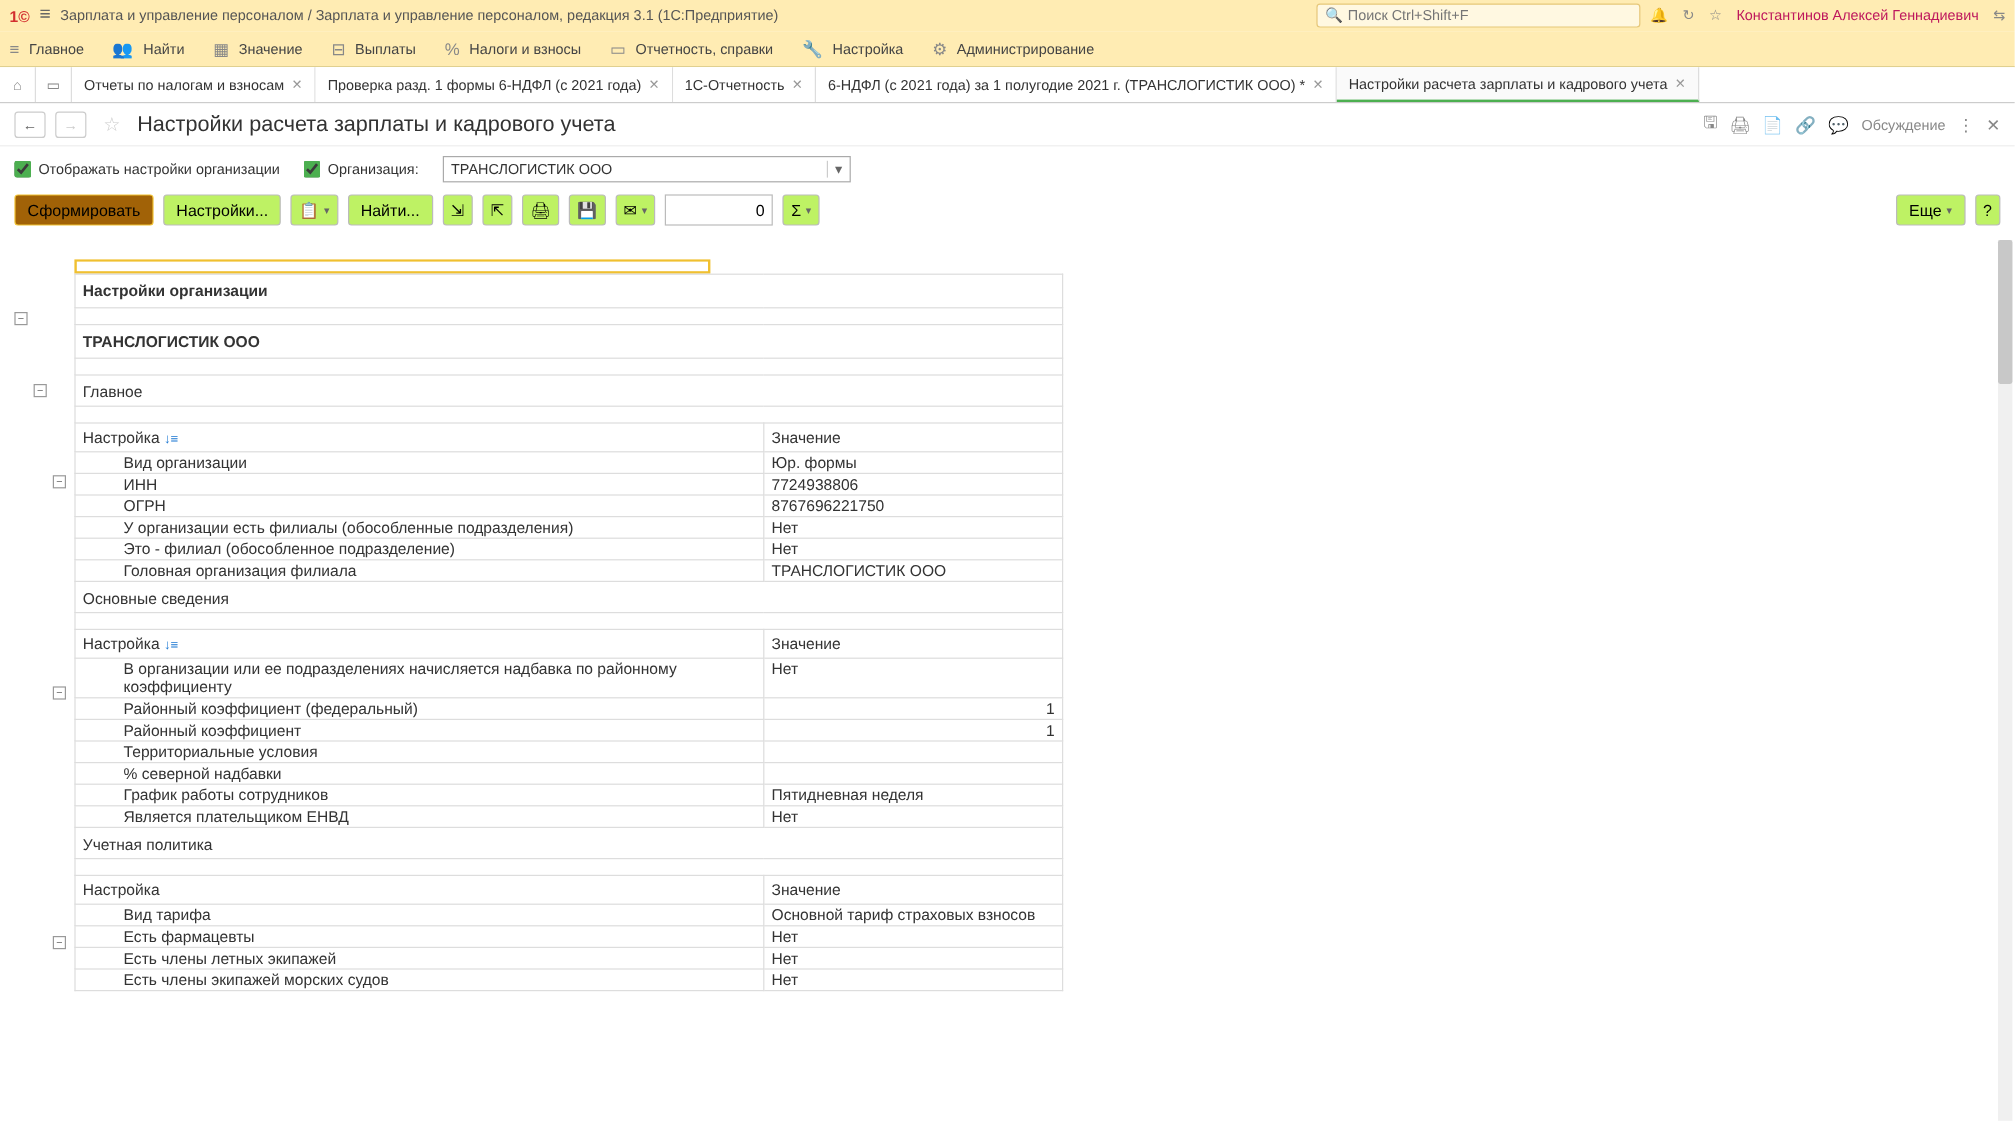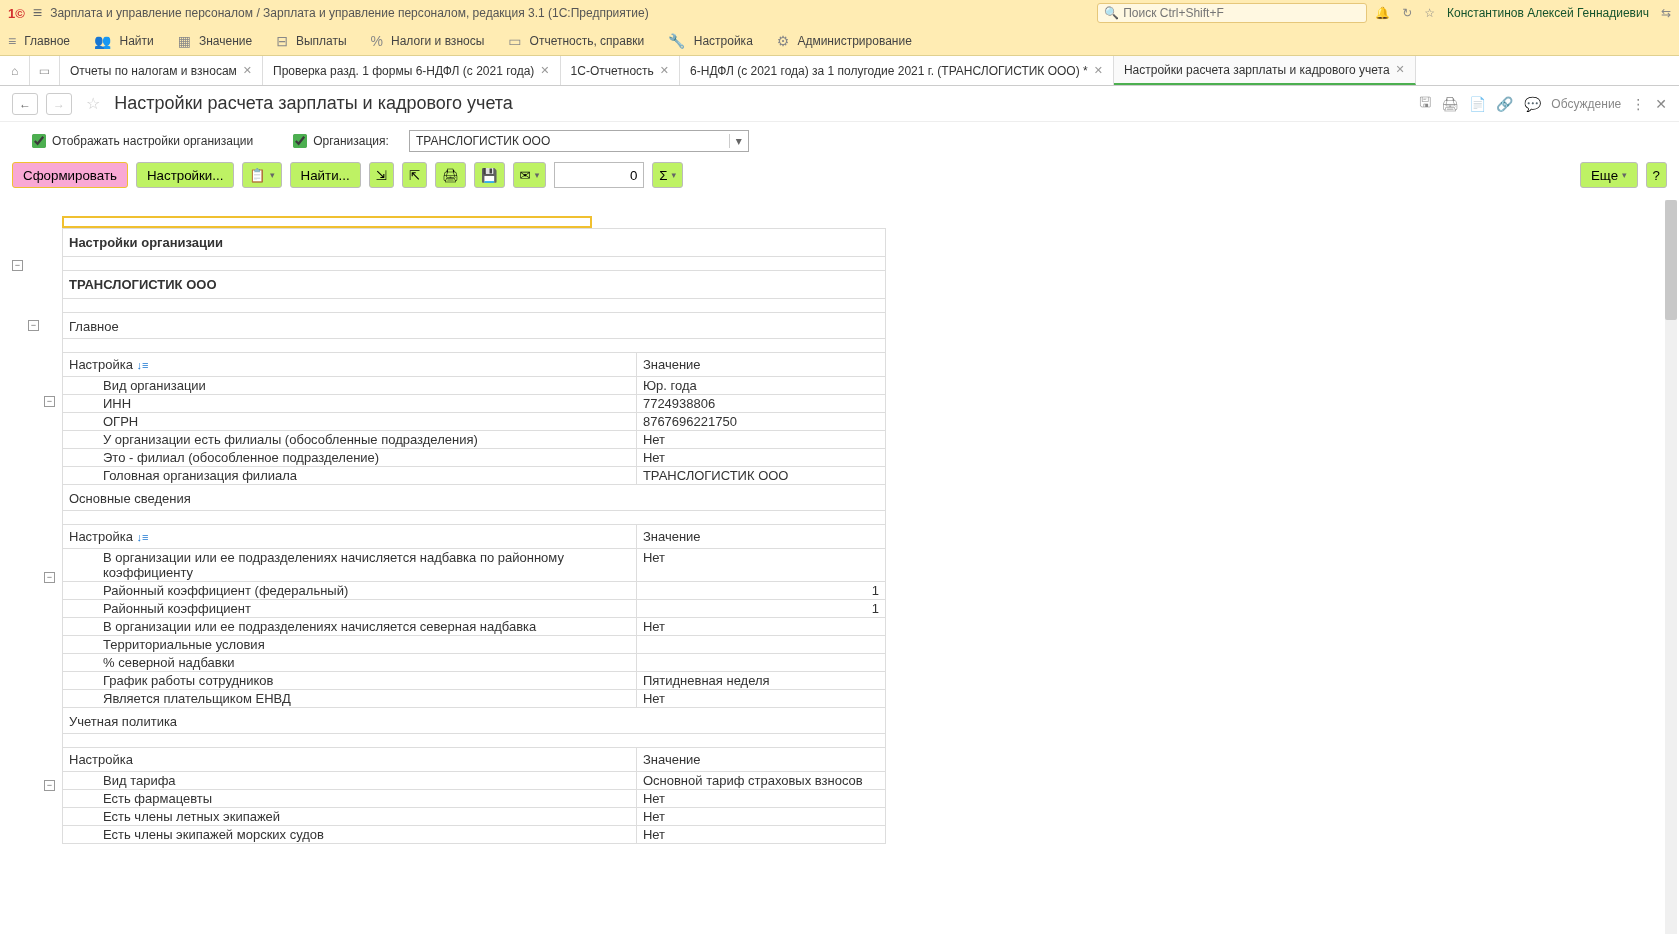--- a/index.html
+++ b/index.html
@@ -8,21 +8,21 @@
 
 .titlebar { background: #ffecb3; height: 26px; display: flex; align-items: center; padding: 0 8px; gap: 8px; }
 .logo-1c { font-weight: bold; color: #d32f2f; font-size: 13px; }
 .hamburger-icon { color: #666; font-size: 16px; cursor: pointer; }
 .titlebar-text { color: #555; flex: 0 0 auto; }
 .titlebar-spacer { flex: 1; }
 .search-box { background: #fff8e1; border: 1px solid #e6c77a; border-radius: 3px; padding: 2px 6px; width: 270px; display: flex; align-items: center; gap: 4px; }
 .search-box input { border: none; background: transparent; outline: none; width: 100%; font-size: 12px; color: #999; }
 .titlebar-icons { display: flex; gap: 12px; align-items: center; color: #888; }
 .titlebar-icons span { cursor: pointer; }
-.user-name { color: #14532d; }
+.user-name { color: #be185d; }
 
 
 .mainmenu { background: #ffecb3; height: 30px; display: flex; align-items: center; padding: 0 8px; gap: 24px; border-bottom: 1px solid #e0d090; }
 .mainmenu-item { display: flex; align-items: center; gap: 8px; cursor: pointer; color: #444; }
 .mainmenu-item .micon { color: #888; font-size: 14px; }
 
 
 .tabbar { background: #fff; height: 30px; display: flex; align-items: stretch; border-bottom: 1px solid #ccc; }
 .tab-home { width: 30px; display:flex; align-items:center; justify-content:center; border-right:1px solid #ddd; cursor:pointer; color:#888;}
 .tab-panel-icon { width: 30px; display:flex; align-items:center; justify-content:center; border-right:1px solid #ddd; cursor:pointer; color:#888;}
@@ -34,29 +34,29 @@
 .page-header { height: 36px; display: flex; align-items: center; padding: 4px 12px; gap: 8px; border-bottom: 1px solid #eee;}
 .nav-btn { border:1px solid #ccc; width:26px; height:22px; display:flex; align-items:center; justify-content:center; cursor:pointer; background:#fff; border-radius:3px; color:#666;}
 .nav-btn.disabled { color: #ccc; }
 .star-icon { color: #ccc; font-size: 16px; margin: 0 6px; cursor:pointer;}
 .page-title { font-size: 18px; color: #333; }
 .page-header-right { margin-left:auto; display:flex; gap:10px; align-items:center; color:#888;}
 .page-header-right .hicon { cursor:pointer; font-size:14px;}
 
 
 .filter-row { padding: 8px 12px; display:flex; align-items:center; gap: 20px;}
-.checkbox-wrap { display:flex; align-items:center; gap:6px;margin-left:20px;}
+.checkbox-wrap { display:flex; align-items:center; gap:6px;}
 .checkbox-wrap input { accent-color: #4caf50; width:14px; height:14px;}
 .org-select { border:1px solid #aaa; padding:3px 6px; width: 340px; display:flex; justify-content:space-between; align-items:center; background:#fff;}
 .dropdown-btn { border-left:1px solid #ccc; padding-left:6px; color:#666;}
 
 
 .toolbar { padding: 2px 12px 8px; display:flex; align-items:center; gap: 8px;}
 .btn { border:1px solid #bbb; background:#bef264; padding: 4px 10px; border-radius:3px; cursor:pointer; display:flex; align-items:center; gap:4px; height:26px;}
-.btn-primary { background: #f9a8d4; border-color: #f0c030; font-weight: normal;}
+.btn-primary { background: #a16207; border-color: #f0c030; font-weight: normal;}
 .btn-icon-only { padding: 4px 6px; }
 .btn .caret { font-size:9px; color:#666;}
 .number-input { border:1px solid #bbb; padding:4px 6px; width:90px; text-align:right; height:26px;}
 .toolbar-right { margin-left:auto; display:flex; gap:8px;}
 
 
 .report-wrap { position:absolute; top: 216px; bottom:0; left:0; right:0; overflow:auto; padding: 0 12px;}
 .tree-col { width: 50px; float:left; position:relative;}
 .tree-toggle { position:absolute; width:11px; height:11px; border:1px solid #999; font-size:9px; line-height:9px; text-align:center; background:#fff; cursor:pointer; color:#666;}
 .report-content { margin-left: 50px; }
@@ -251,21 +251,21 @@
           </tr>
           <tr>
             <td colspan="2" class="empty"></td>
           </tr>
           <tr>
             <td class="hdr-cell col-label">Настройка <span class="sort-icon">↓≡</span></td>
             <td class="hdr-cell col-value">Значение</td>
           </tr>
           <tr>
             <td class="indent col-label">Вид организации</td>
-            <td class="col-value ">Юр. года</td>
+            <td class="col-value ">Юр. формы</td>
           </tr>
           <tr>
             <td class="indent col-label">ИНН</td>
             <td class="col-value ">7724938806</td>
           </tr>
           <tr>
             <td class="indent col-label">ОГРН</td>
             <td class="col-value ">8767696221750</td>
           </tr>
           <tr>
@@ -296,24 +296,20 @@
           </tr>
           <tr>
             <td class="indent col-label">Районный коэффициент (федеральный)</td>
             <td class="col-value numr">1</td>
           </tr>
           <tr>
             <td class="indent col-label">Районный коэффициент</td>
             <td class="col-value numr">1</td>
           </tr>
           <tr>
-            <td class="indent col-label">В организации или ее подразделениях начисляется северная надбавка</td>
-            <td class="col-value ">Нет</td>
-          </tr>
-          <tr>
             <td class="indent col-label">Территориальные условия</td>
             <td class="col-value "></td>
           </tr>
           <tr>
             <td class="indent col-label">% северной надбавки</td>
             <td class="col-value "></td>
           </tr>
           <tr>
             <td class="indent col-label">График работы сотрудников</td>
             <td class="col-value ">Пятидневная неделя</td>

